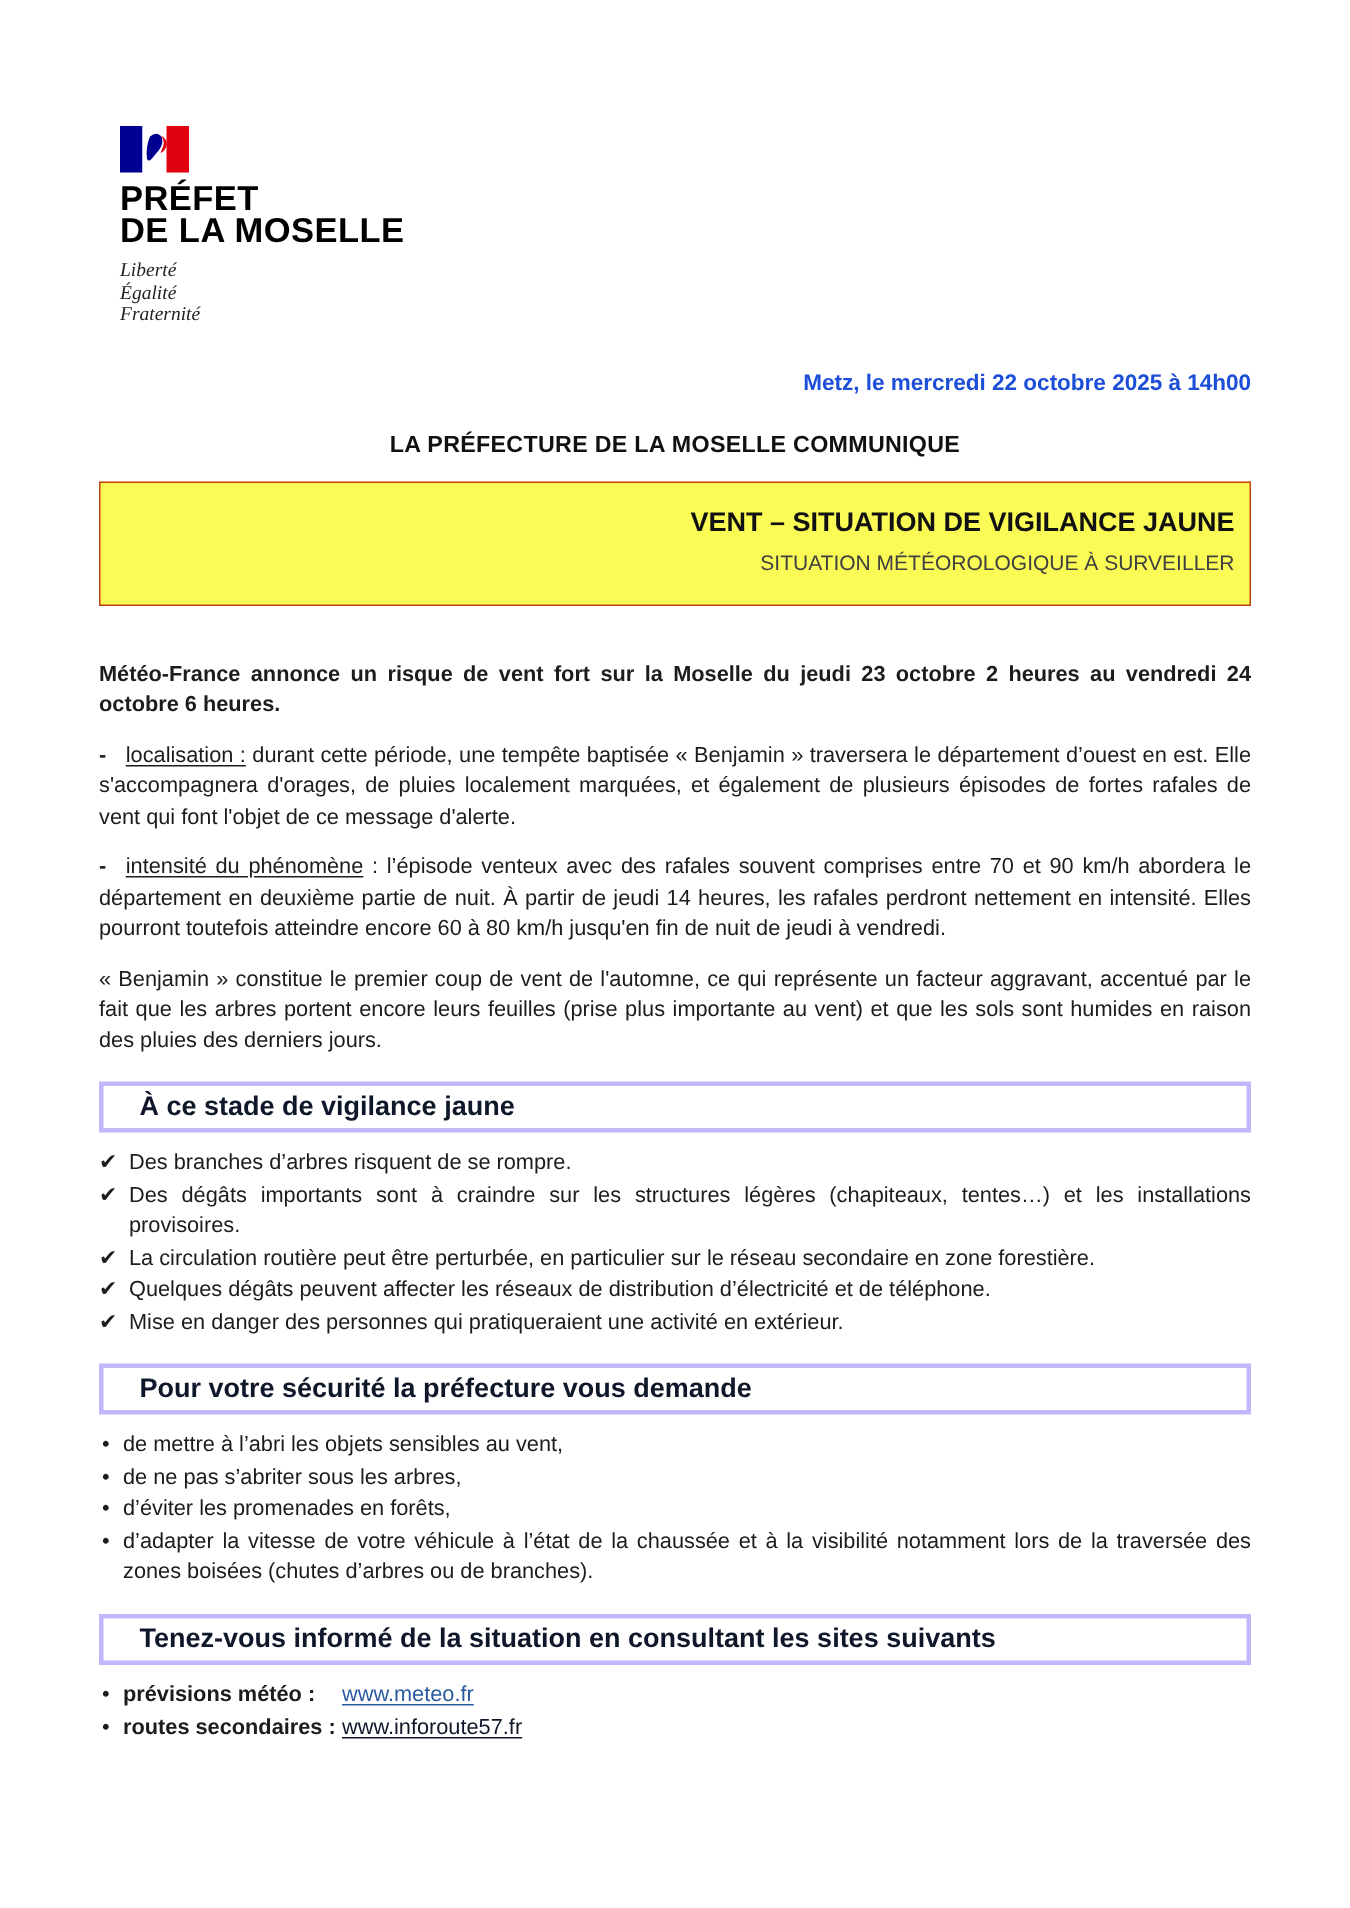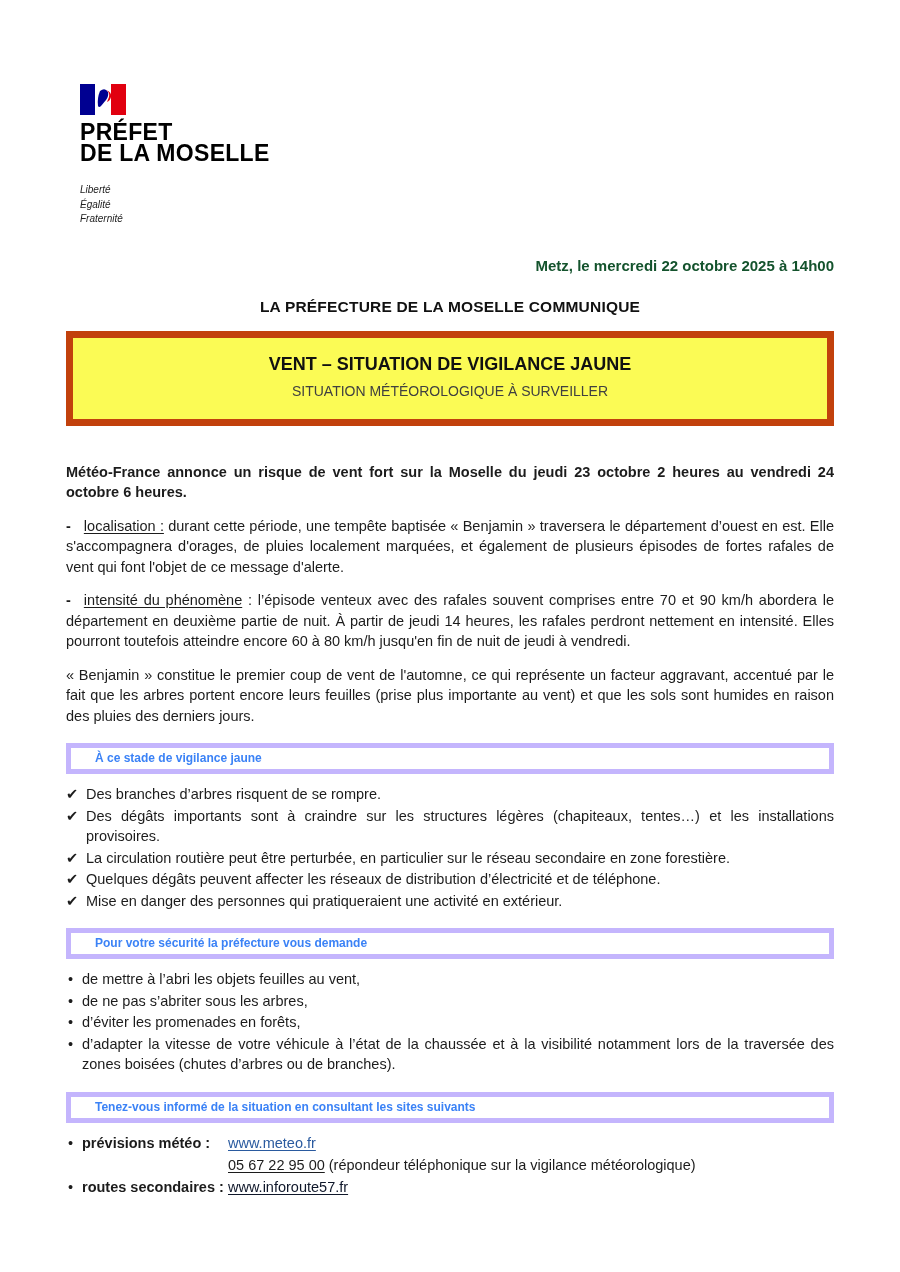--- a/index.html
+++ b/index.html
@@ -13,54 +13,54 @@
   }
   .page { width: 900px; height: 1272px; padding: 0 66px; }
 
   
   .header { display: flex; justify-content: space-between; padding-top: 84px; }
   .logo-block { margin-left: 14px; }
   .flag { display: flex; width: 46px; height: 31px; margin-bottom: 7px; position: relative; }
   .flag .stripe { width: 15.33px; height: 31px; }
   .flag svg { position: absolute; left: 0; top: 0; }
   .logo-title { font-weight: bold; font-size: 23px; letter-spacing: 0.3px; line-height: 21px; color: #000; }
-  .motto { margin-top: 19px; font-family: Liberation Sans, sans-serif; font-style: italic; font-size: 10px; line-height: 14.5px; color: #222; }
+  .motto { margin-top: 9px; font-family: Liberation Serif, serif; font-style: italic; font-size: 13px; line-height: 14.5px; color: #222; }
   .service { text-align: right; font-weight: bold; font-size: 15px; line-height: 21px; padding-top: 3px; color: #111; }
 
   
-  .dateline { margin-top: 30px; text-align: right; font-weight: bold; font-size: 15px; color: #14532d; }
+  .dateline { margin-top: 30px; text-align: right; font-weight: bold; font-size: 15px; color: #1d4ed8; }
   .announce { margin-top: 24px; text-align: center; font-weight: bold; font-size: 15.5px; letter-spacing: 0.2px; color: #111; }
 
   
   .banner {
     margin-top: 15px;
-    border: 7px solid #c2410c;
-    text-align: center;
+    border: 1px solid #c2410c;
+    text-align: right;
     padding: 13px 10px 14px 10px;
   }
   .banner-line1 { font-weight: bold; font-size: 18px; line-height: 27px; color: #111; }
   .banner-line2 { font-size: 14px; line-height: 27px; color: #404040; }
 
   
   .bodytext { margin-top: 36px; }
   p.para { font-size: 14.5px; line-height: 20.5px; text-align: justify; margin-bottom: 13px; }
   p.lead { font-weight: bold; }
   .dash { margin-right: 13px; font-weight: bold; }
   .u { text-decoration: underline; text-underline-offset: 2px; }
 
   
   .section-box {
-    border: 5px solid #c4b5fd;
+    border: 3px solid #c4b5fd;
     padding: 3px 4px 4px 24px;
     font-weight: bold;
-    font-size: 12px;
+    font-size: 18px;
     margin-top: 17px;
     margin-bottom: 10px;
     background: #fff;
-    color: #3b82f6;
+    color: #0f172a;
   }
 
   
   .list { }
   .list-item { display: flex; font-size: 14.5px; line-height: 20.5px; margin: 1px 0; }
   .list-item .glyph { width: 20px; flex: 0 0 20px; }
   .list-item .item-text { flex: 1; text-align: justify; }
   .dot-list .glyph { width: 16px; flex: 0 0 16px; padding-left: 2px; }
 
   
@@ -138,21 +138,21 @@
     <div class="list-item">
         <span class="glyph">✔</span>
         <span class="item-text">Mise en danger des personnes qui pratiqueraient une activité en extérieur.</span>
       </div>
   </div>
 
   <div class="section-box">Pour votre sécurité la préfecture vous demande</div>
   <div class="list dot-list">
     <div class="list-item">
         <span class="glyph">•</span>
-        <span class="item-text">de mettre à l’abri les objets feuilles au vent,</span>
+        <span class="item-text">de mettre à l’abri les objets sensibles au vent,</span>
       </div>
     <div class="list-item">
         <span class="glyph">•</span>
         <span class="item-text">de ne pas s’abriter sous les arbres,</span>
       </div>
     <div class="list-item">
         <span class="glyph">•</span>
         <span class="item-text">d’éviter les promenades en forêts,</span>
       </div>
     <div class="list-item">
@@ -162,24 +162,19 @@
   </div>
 
   <div class="section-box">Tenez-vous informé de la situation en consultant les sites suivants</div>
   <div class="contacts">
     <div class="contact-row">
       <span class="bullet">•</span>
       <span class="contact-label">prévisions météo :</span>
       <span class="contact-value"><a class="weblink" style="color: rgb(42, 90, 159);">www.meteo.fr</a></span>
     </div>
     <div class="contact-row">
-      <span class="bullet"></span>
-      <span class="contact-label"></span>
-      <span class="contact-value"><a class="phonelink">05 67 22 95 00</a><span> (répondeur téléphonique sur la vigilance météorologique)</span></span>
-    </div>
-    <div class="contact-row">
       <span class="bullet">•</span>
       <span class="contact-label">routes secondaires :</span>
       <span class="contact-value"><a class="weblink" style="color: #0f172a; margin-top: 46px;">www.inforoute57.fr</a></span>
     </div>
   </div>
 
 </div>
 
 </body></html>

